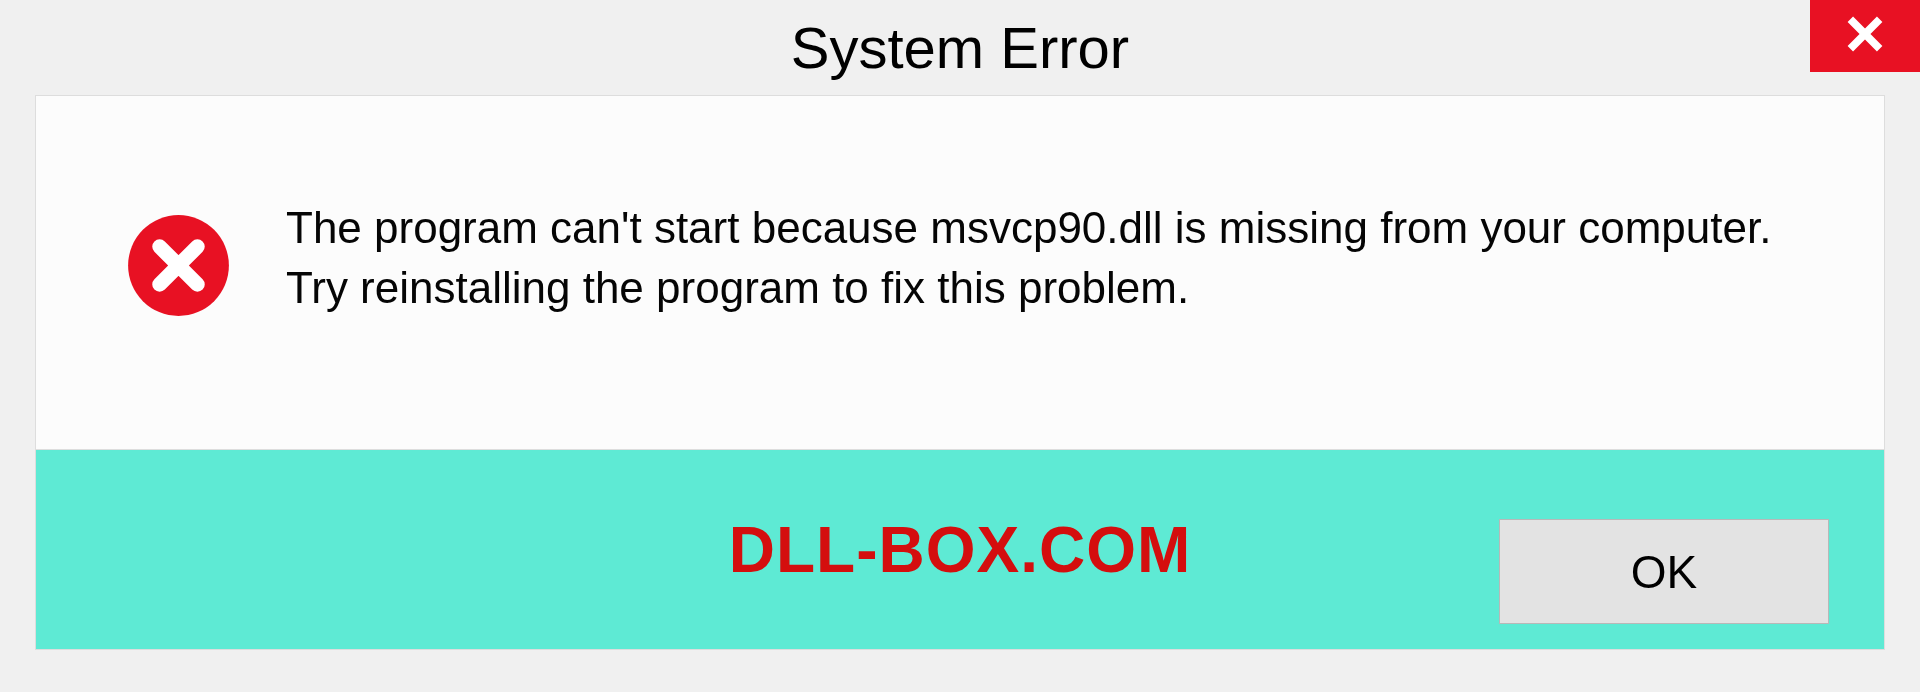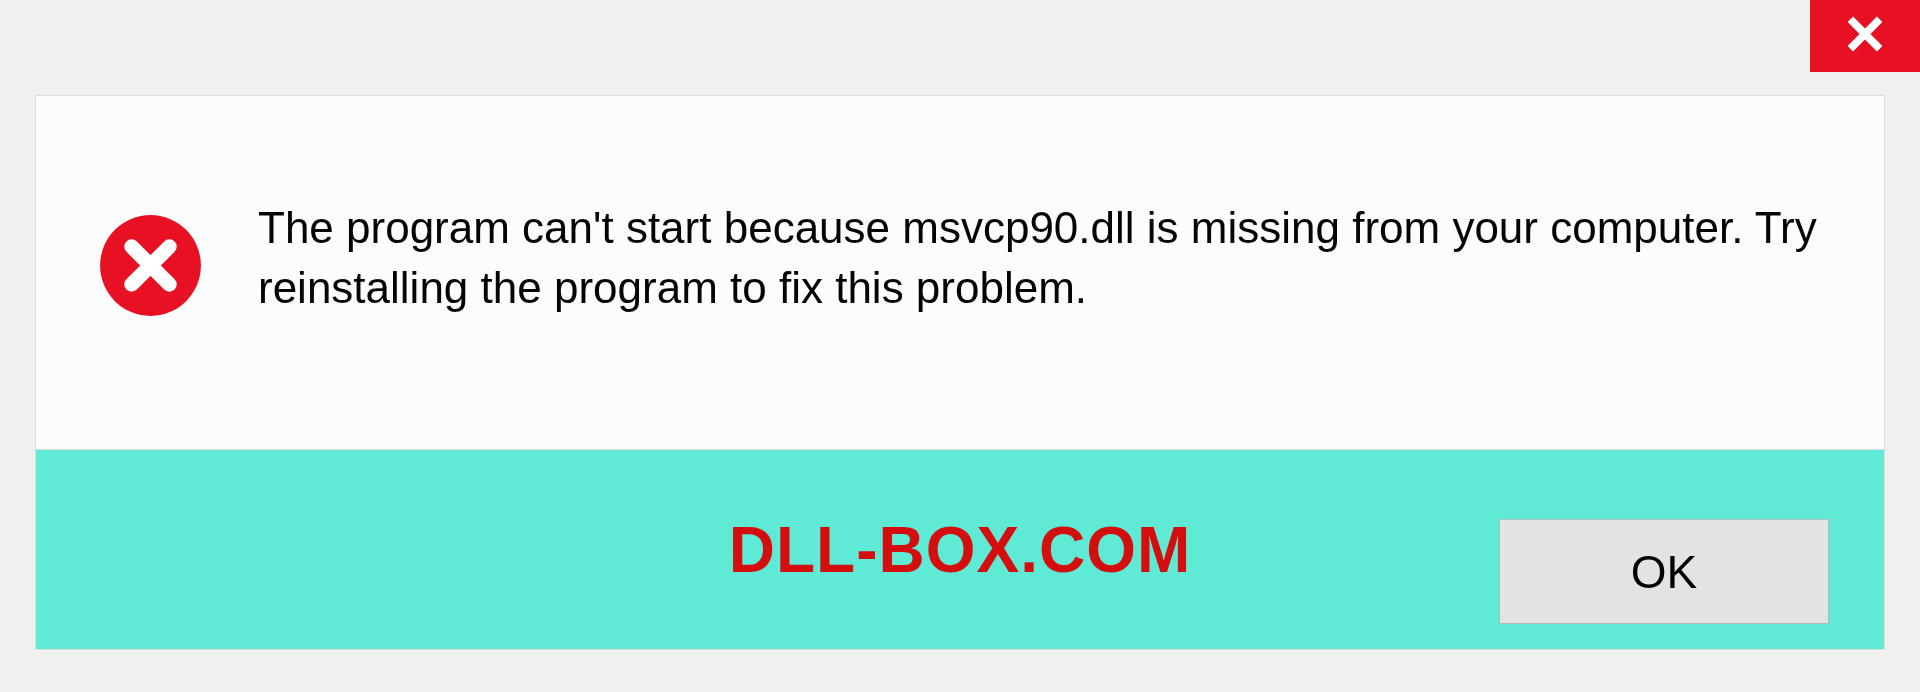--- a/index.html
+++ b/index.html
@@ -43,21 +43,21 @@
       width: 44px;
       height: 44px;
     }
     .dialog-body {
       margin: 0 35px;
       background: #fcfcfc;
       border: 1px solid #ddd;
       height: 355px;
       display: flex;
       align-items: center;
-      padding: 0 60px 0 62px;
+      padding: 0 60px 0 90px;
       gap: 55px;
     }
     .error-icon {
       width: 105px;
       height: 105px;
       flex-shrink: 0;
       margin-bottom: 15px;
     }
     .error-icon svg {
       width: 100%;
@@ -104,20 +104,21 @@
       display: flex;
       align-items: center;
       justify-content: center;
       margin-top: 44px;
     }
   </style>
 </head>
 <body>
 
 <div class="title-area">
+  <div class="title-text">System Error</div>
   <div class="close-button">
     <span>
       <svg viewBox="0 0 24 24">
         <path d="M4 4 L20 20 M20 4 L4 20" stroke="#fff" stroke-width="4.2" stroke-linecap="butt" fill="none"></path>
       </svg>
     </span>
   </div>
 </div>
 
 <div class="dialog-body">

